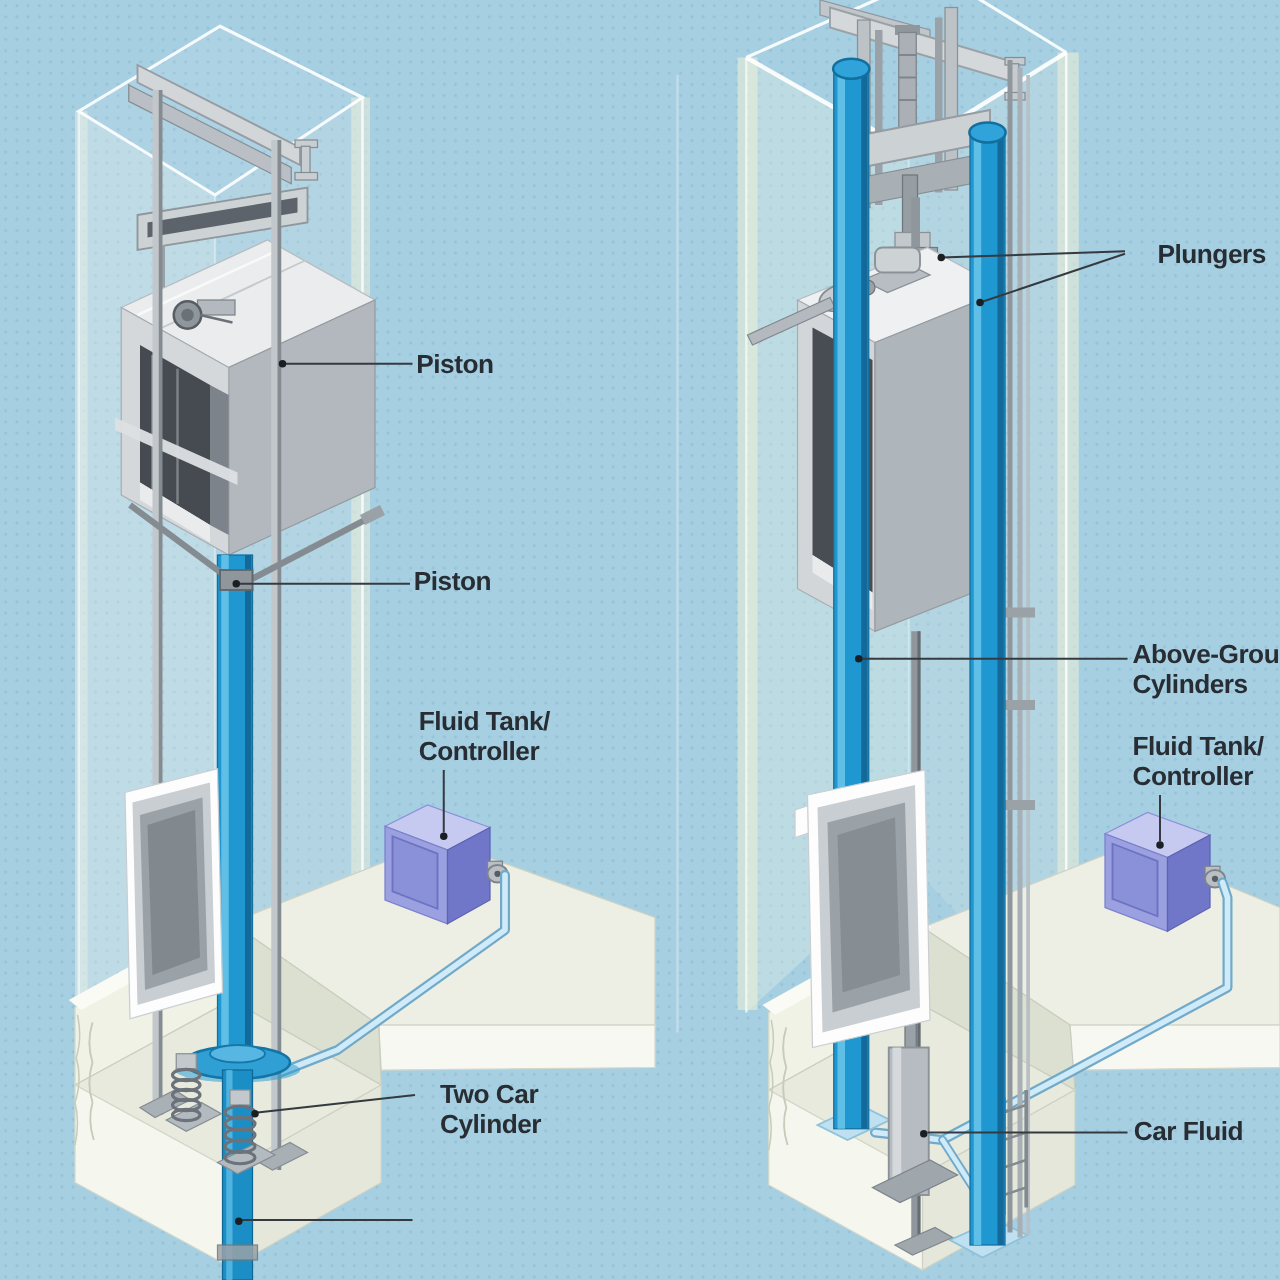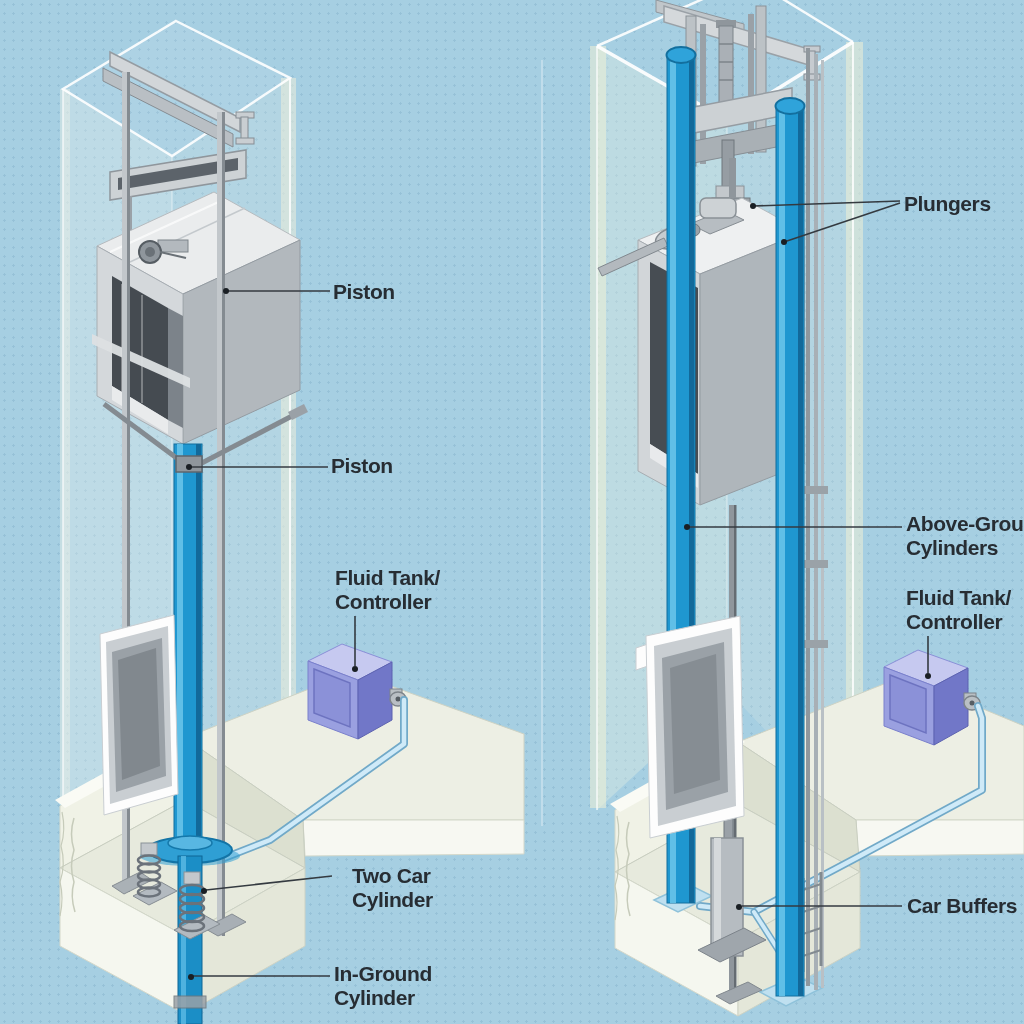--- a/index.html
+++ b/index.html
@@ -343,33 +343,29 @@
     <span>Piston</span>
   </div>
   <div class="lbl" style="left:335px;top:566px">
     <span>Fluid Tank/</span>
     <span>Controller</span>
   </div>
   <div class="lbl" style="left:352px;top:864px">
     <span>Two Car</span>
     <span>Cylinder</span>
   </div>
-  <div class="lbl" style="left:334px;top:962px">
-    <span>In-Ground</span>
-    <span>Cylinder</span>
-  </div>
-
-  <div class="lbl" style="left:904px;top:192px">
+
+  <div class="lbl" style="left:926px;top:192px">
     <span>Plungers</span>
   </div>
   <div class="lbl" style="left:906px;top:512px">
     <span>Above-Ground</span>
     <span>Cylinders</span>
   </div>
   <div class="lbl" style="left:906px;top:586px">
     <span>Fluid Tank/</span>
     <span>Controller</span>
   </div>
   <div class="lbl" style="left:907px;top:894px">
-    <span>Car Buffers</span>
+    <span>Car Fluid</span>
   </div>
 
 </div>
 
 </body></html>

